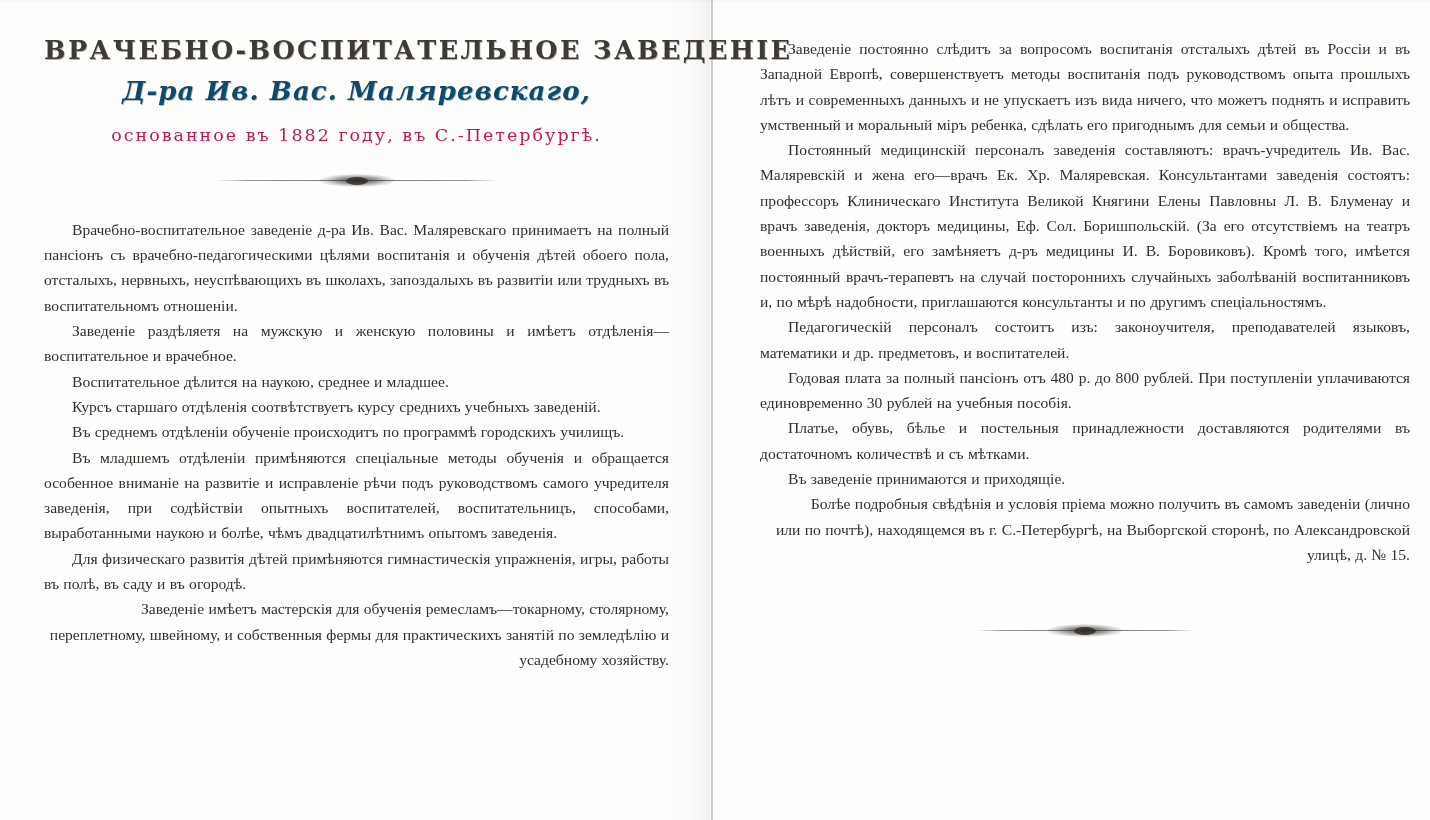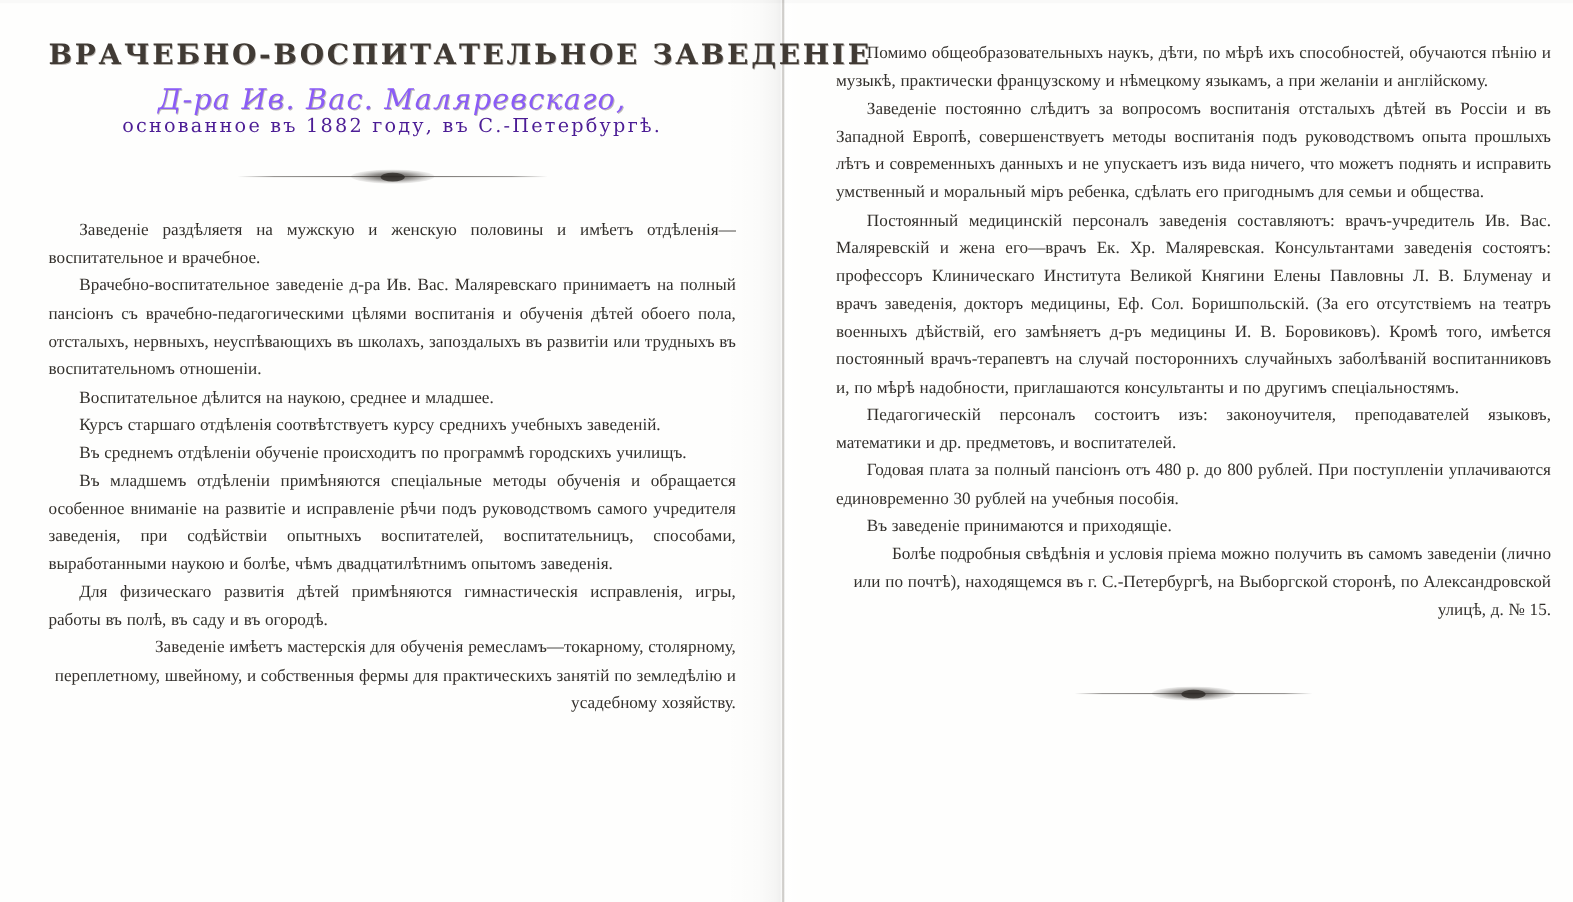--- a/index.html
+++ b/index.html
@@ -81,32 +81,33 @@
     letter-spacing: 2.4px;
     color: #403a34;
     text-shadow: 0.7px 0.7px 0 rgba(120,112,104,0.55);
     white-space: nowrap;
     line-height: 1.1;
   }
   .title-sub {
     margin-top: 13px;
     font-family: "DejaVu Serif", "Liberation Serif", serif;
     font-style: italic;
-    font-weight: 400;
+    font-weight: 700;
     font-size: 26px;
     letter-spacing: 1.1px;
-    color: #8b5cf6;
+    color: #0c4a6e;
     text-shadow: 0.8px 0.7px 0 rgba(125,118,110,0.5);
     line-height: 1.1;
   }
   .title-founded {
+    margin-top: 20px;
     font-family: "DejaVu Serif", "Liberation Serif", serif;
     font-size: 17.5px;
     letter-spacing: 2.0px;
-    color: #4c1d95;
+    color: #be185d;
     line-height: 1.1;
   }
 
   
   .ornament {
     position: relative;
     height: 20px;
     margin: 0 auto;
   }
   .ornament .bar {
@@ -192,38 +193,38 @@
       <div class="title-founded">основанное въ 1882 году, въ С.-Петербургѣ.</div>
     </div>
 
     <div class="ornament top">
       <div class="bar"></div>
       <div class="lozenge"></div>
       <div class="knot"></div>
     </div>
 
     <div class="body-text" id="left-paras">
+        <p class="para">Врачебно-воспитательное заведенiе д-ра Ив. Вас. Маляревскаго принимаетъ на полный пансiонъ съ врачебно-педагогическими цѣлями воспитанiя и обученiя дѣтей обоего пола, отсталыхъ, нервныхъ, неуспѣвающихъ въ школахъ, запоздалыхъ въ развитiи или трудныхъ въ воспитательномъ отношенiи.</p>
         <p class="para">Заведенiе раздѣляетя на мужскую и женскую половины и имѣетъ отдѣленiя—воспитательное и врачебное.</p>
-        <p class="para">Врачебно-воспитательное заведенiе д-ра Ив. Вас. Маляревскаго принимаетъ на полный пансiонъ съ врачебно-педагогическими цѣлями воспитанiя и обученiя дѣтей обоего пола, отсталыхъ, нервныхъ, неуспѣвающихъ въ школахъ, запоздалыхъ въ развитiи или трудныхъ въ воспитательномъ отношенiи.</p>
         <p class="para">Воспитательное дѣлится на наукою, среднее и младшее.</p>
         <p class="para">Курсъ старшаго отдѣленiя соотвѣтствуетъ курсу среднихъ учебныхъ заведенiй.</p>
         <p class="para">Въ среднемъ отдѣленiи обученiе происходитъ по программѣ городскихъ училищъ.</p>
         <p class="para">Въ младшемъ отдѣленiи примѣняются спецiальные методы обученiя и обращается особенное вниманiе на развитiе и исправленiе рѣчи подъ руководствомъ самого учредителя заведенiя, при содѣйствiи опытныхъ воспитателей, воспитательницъ, способами, выработанными наукою и болѣе, чѣмъ двадцатилѣтнимъ опытомъ заведенiя.</p>
-        <p class="para">Для физическаго развитiя дѣтей примѣняются гимнастическiя исправленiя, игры, работы въ полѣ, въ саду и въ огородѣ.</p>
+        <p class="para">Для физическаго развитiя дѣтей примѣняются гимнастическiя упражненiя, игры, работы въ полѣ, въ саду и въ огородѣ.</p>
         <p class="para">Заведенiе имѣетъ мастерскiя для обученiя ремесламъ—токарному, столярному, переплетному, швейному, и собственныя фермы для практическихъ занятiй по земледѣлiю и усадебному хозяйству.</p>
       </div>
   </div>
 
   <div class="column right">
     <div class="body-text right-col" id="right-paras">
-        <p class="para">Помимо общеобразовательныхъ наукъ, дѣти, по мѣрѣ ихъ способностей, обучаются пѣнiю и музыкѣ, практически французскому и нѣмецкому языкамъ, а при желанiи и англiйскому.</p>
         <p class="para">Заведенiе постоянно слѣдитъ за вопросомъ воспитанiя отсталыхъ дѣтей въ Россiи и въ Западной Европѣ, совершенствуетъ методы воспитанiя подъ руководствомъ опыта прошлыхъ лѣтъ и современныхъ данныхъ и не упускаетъ изъ вида ничего, что можетъ поднять и исправить умственный и моральный мiръ ребенка, сдѣлать его пригоднымъ для семьи и общества.</p>
         <p class="para">Постоянный медицинскiй персоналъ заведенiя составляютъ: врачъ-учредитель Ив. Вас. Маляревскiй и жена его—врачъ Ек. Хр. Маляревская. Консультантами заведенiя состоятъ: профессоръ Клиническаго Института Великой Княгини Елены Павловны Л. В. Блуменау и врачъ заведенiя, докторъ медицины, Еф. Сол. Боришпольскiй. (За его отсутствiемъ на театръ военныхъ дѣйствiй, его замѣняетъ д-ръ медицины И. В. Боровиковъ). Кромѣ того, имѣется постоянный врачъ-терапевтъ на случай постороннихъ случайныхъ заболѣванiй воспитанниковъ и, по мѣрѣ надобности, приглашаются консультанты и по другимъ спецiальностямъ.</p>
         <p class="para">Педагогическiй персоналъ состоитъ изъ: законоучителя, преподавателей языковъ, математики и др. предметовъ, и воспитателей.</p>
         <p class="para">Годовая плата за полный пансiонъ отъ 480 р. до 800 рублей. При поступленiи уплачиваются единовременно 30 рублей на учебныя пособiя.</p>
+        <p class="para">Платье, обувь, бѣлье и постельныя принадлежности доставляются родителями въ достаточномъ количествѣ и съ мѣтками.</p>
         <p class="para">Въ заведенiе принимаются и приходящiе.</p>
         <p class="para">Болѣе подробныя свѣдѣнiя и условiя прiема можно получить въ самомъ заведенiи (лично или по почтѣ), находящемся въ г. С.-Петербургѣ, на Выборгской сторонѣ, по Александровской улицѣ, д. № 15.</p>
       </div>
 
     <div class="closing-ornament-wrap">
       <div class="ornament bottom">
         <div class="bar"></div>
         <div class="lozenge"></div>
         <div class="knot"></div>
       </div>

